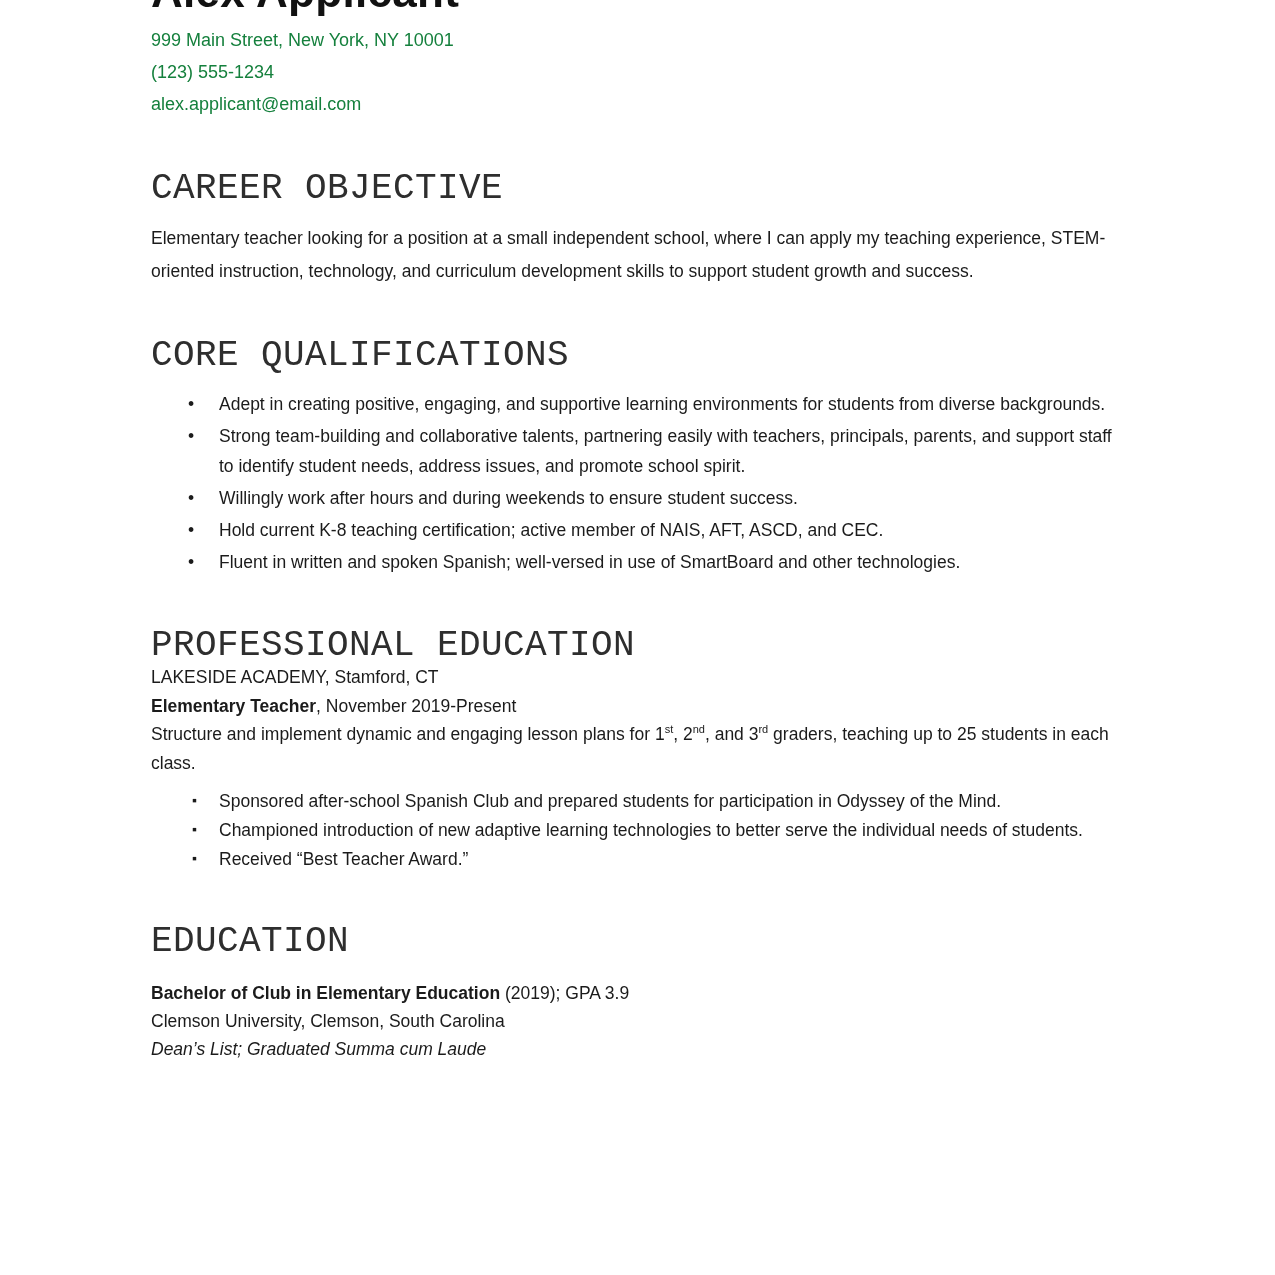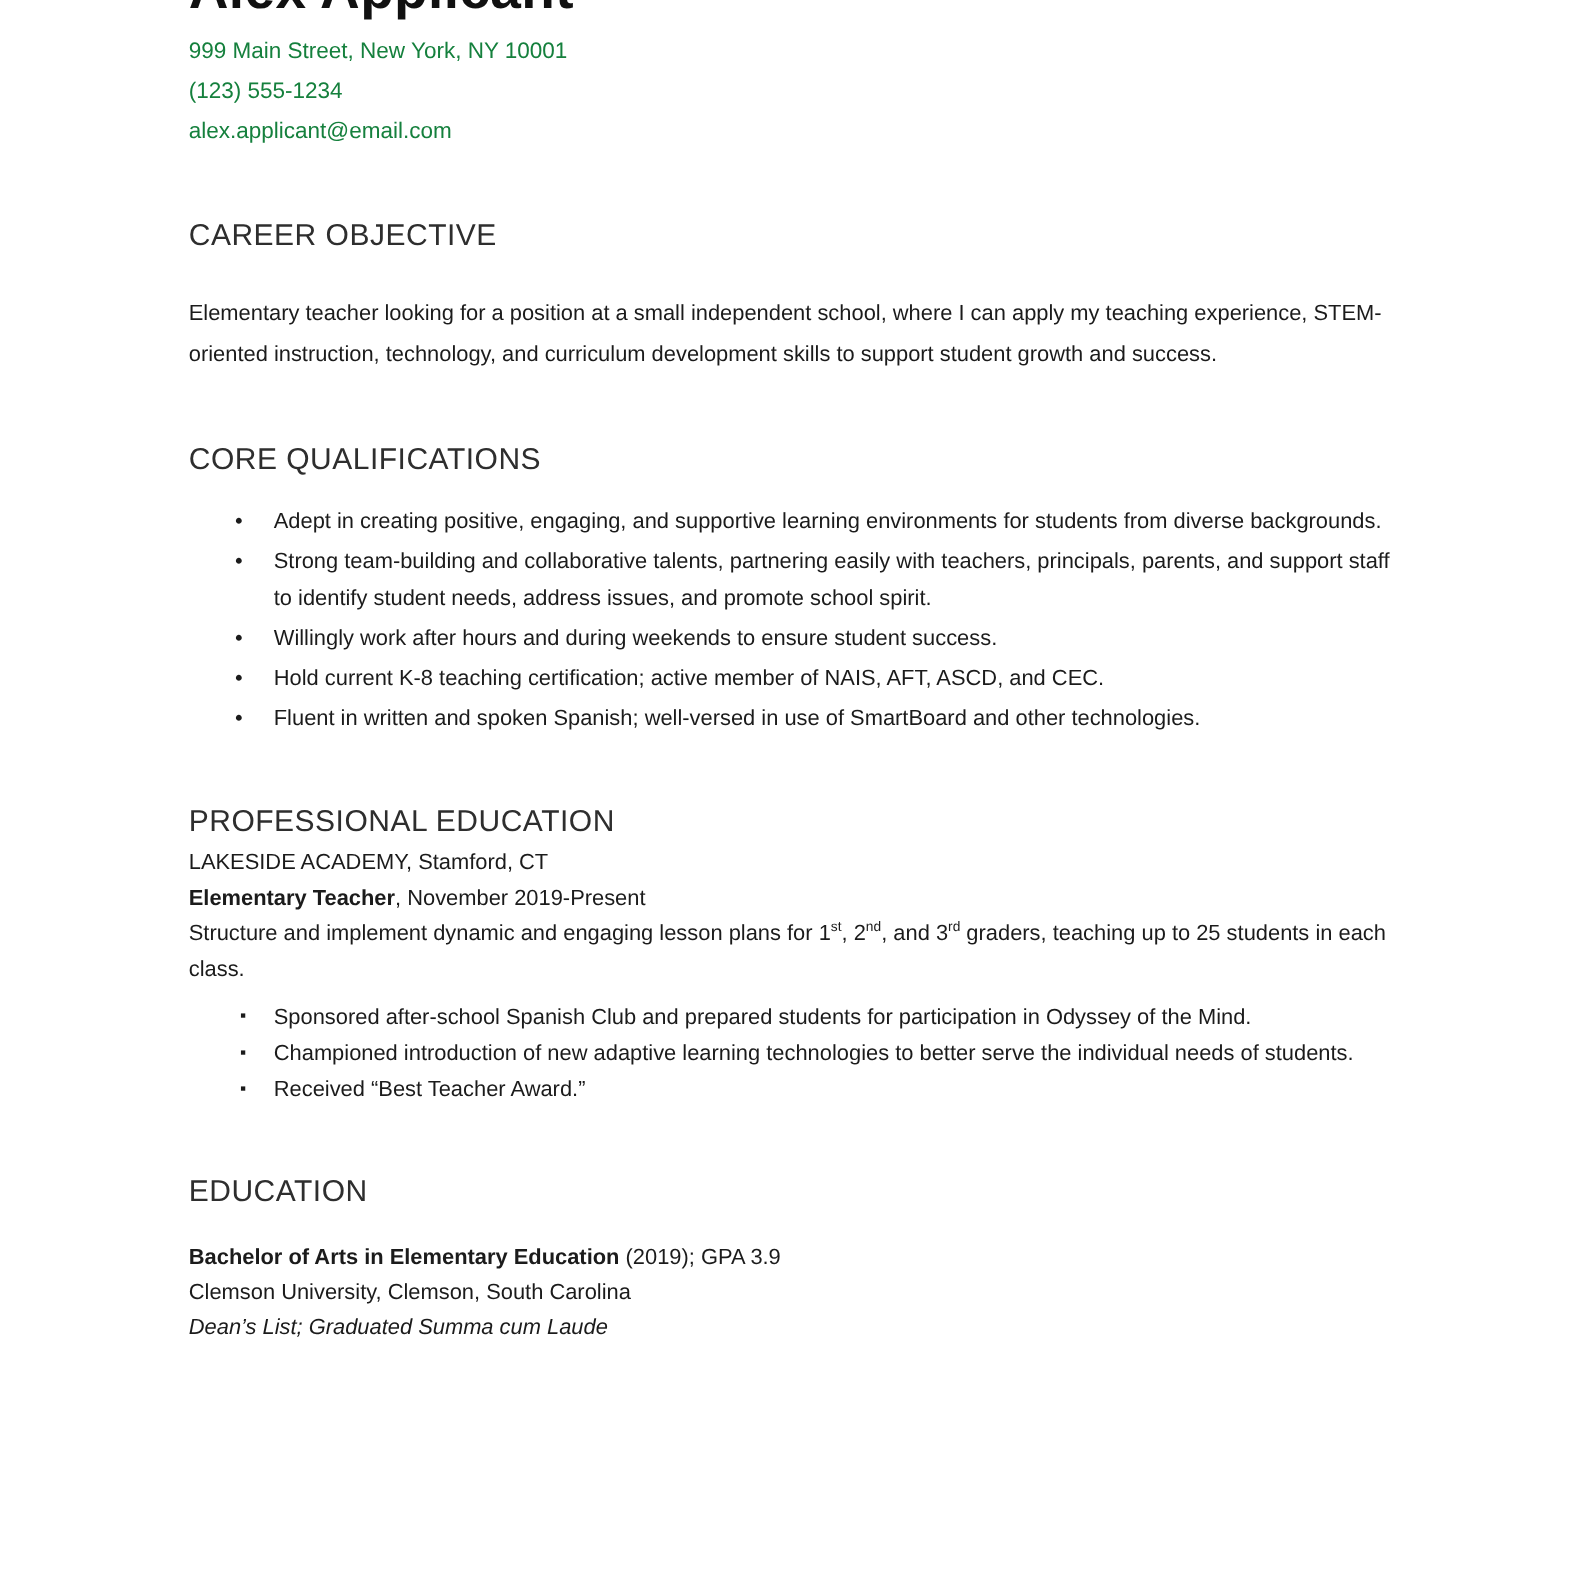--- a/index.html
+++ b/index.html
@@ -25,29 +25,30 @@
     line-height: 52px;
     letter-spacing: 0.3px;
   }
   .contact {
     margin-top: 6px;
     font-size: 18px;
     line-height: 32px;
     color: #15803d;
   }
   h2.section-heading {
-    font-size: 24px;
+    font-size: 36px;
     font-weight: 400;
     color: #2e2e2e;
     letter-spacing: 0.4px;
     margin: 52px 0 0 0;
     line-height: 34px;
+    font-family: Liberation Mono, monospace;
   }
   .objective-text {
-    margin: 28px 0 0 0;
+    margin: 16px 0 0 0;
     font-size: 17.5px;
     line-height: 32.5px;
     max-width: 976px;
   }
   ul.bullets {
     list-style: none;
     margin: 16px 0 0 0;
     padding: 0;
     max-width: 976px;
   }
@@ -120,19 +121,19 @@
         <li>Sponsored after-school Spanish Club and prepared students for participation in Odyssey of the Mind.</li>
         <li>Championed introduction of new adaptive learning technologies to better serve the individual needs of students.</li>
         <li>Received “Best Teacher Award.”</li>
       </ul>
     </div>
   </section>
 
   <section>
     <h2 class="section-heading">EDUCATION</h2>
     <div class="edu-block">
-      <p><span class="bold">Bachelor of Arts in Elementary Education</span><span> (2019); GPA 3.9</span></p>
+      <p><span class="bold">Bachelor of Club in Elementary Education</span><span> (2019); GPA 3.9</span></p>
       <p>Clemson University, Clemson, South Carolina</p>
       <p class="italic">Dean’s List; Graduated Summa cum Laude</p>
     </div>
   </section>
 
 </div>
 
 </body></html>

